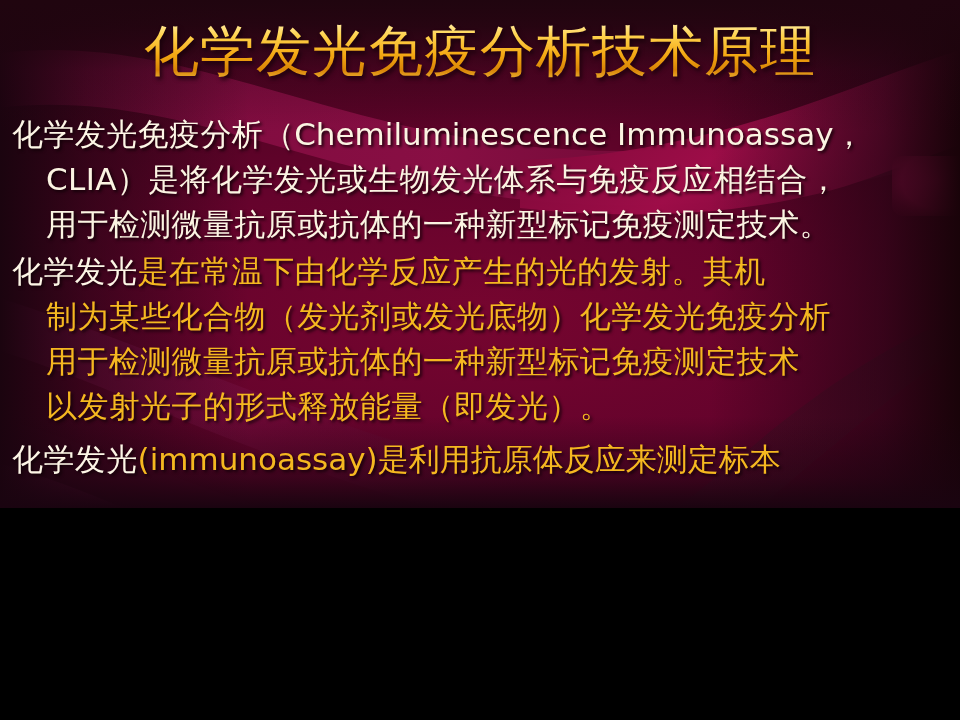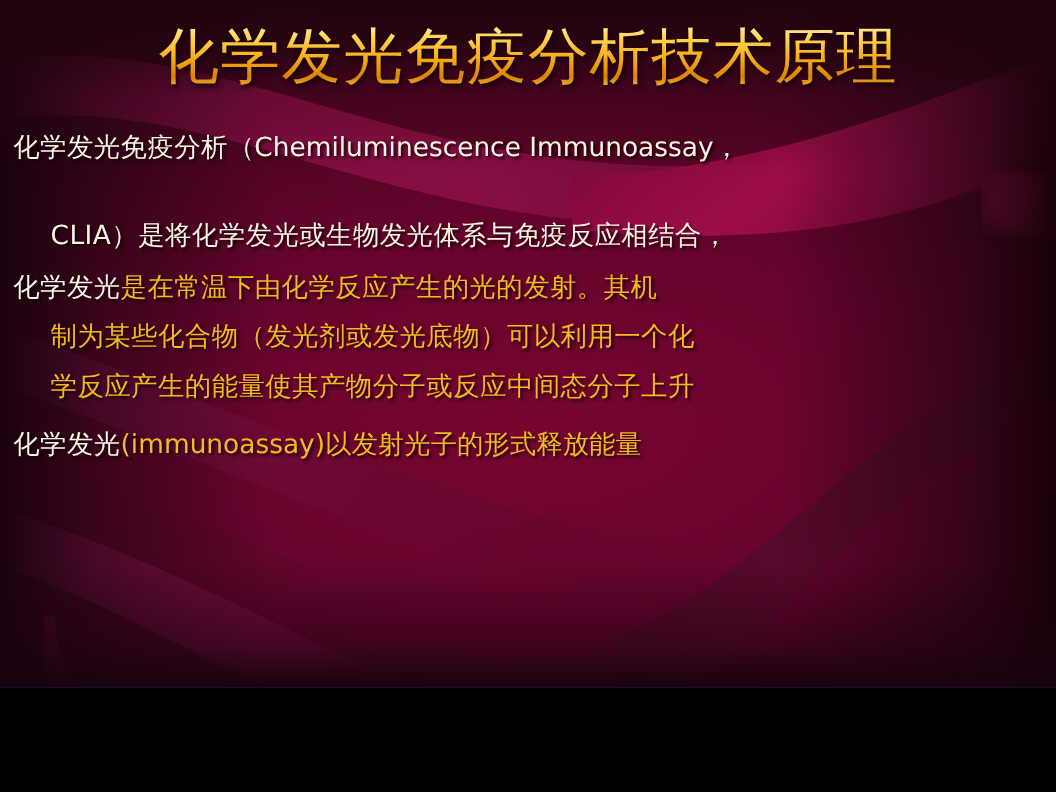--- a/index.html
+++ b/index.html
@@ -4,24 +4,24 @@
 <title>化学发光免疫分析技术原理</title>
 <style>
   html, body {
     margin: 0;
     padding: 0;
     background: #000;
   }
   #slide {
     position: relative;
     width: 960px;
-    height: 625px;
+    height: 508px;
     overflow: hidden;
     font-family: "DejaVu Sans", "Liberation Sans", sans-serif;
-    background: #1d4ed8;
+    background: #a21caf;
   }
 
   
   .bg-base {
     position: absolute;
     inset: 0;
     background:
       radial-gradient(120% 90% at 50% 62%, #76052f 0%, #65032c 32%, #4a0320 58%, #2c0714 80%, #1d0410 100%);
   }
   .bg-vign {
@@ -68,37 +68,37 @@
 
   .body {
     position: absolute;
     left: 10px;
     right: 8px;
     top: 112px;
   }
 
   .para {
     font-family: "DejaVu Sans", "Liberation Sans", sans-serif;
-    font-size: 24px;
+    font-size: 31px;
     line-height: 45px;
     letter-spacing: 0.4px;
     text-indent: 0;
     margin: 0 0 2px 0;
     text-align: justify;
     text-justify: inter-character;
     filter: drop-shadow(2px 2px 1.5px rgba(16,0,6,0.9));
   }
 
   .lead-white {
     color: #fdf6e6;
     font-weight: 400;
   }
   
   .p1 { color: #fbf4e2; padding-left: 2px; }
-  .p1 .cont { display:block; padding-left: 34px; margin-top: 35px; }
+  .p1 .cont { display:block; padding-left: 34px; }
 
   
   .p2 { color: #f5b820; padding-left: 2px; margin-top: 0; }
   .p2 .cont { display:block; padding-left: 34px; }
   .p3 { color: #f5b820; padding-left: 2px; margin-top: 8px; }
   .p3 .cont { display:block; padding-left: 34px; }
 
   .en { font-family: "DejaVu Sans", "Liberation Sans", sans-serif; letter-spacing: 0px; }
 </style>
 </head>
@@ -215,27 +215,29 @@
   <div class="bg-vign"></div>
   <div class="bg-topdark"></div>
 
   <div class="title">化学发光免疫分析技术原理</div>
 
   <div class="body">
 
     <p class="para p1">
       <span class="lead-white">化学发光免疫分析</span><span class="en">（Chemiluminescence Immunoassay，</span>
       <span class="cont">CLIA）是将化学发光或生物发光体系与免疫反应相结合，</span>
+      <span class="cont">用于检测微量抗原或抗体的一种新型标记免疫测定技术。</span>
     </p>
 
     <p class="para p2">
       <span class="lead-white">化学发光</span><span>是在常温下由化学反应产生的光的发射。其机</span>
-      <span class="cont">制为某些化合物（发光剂或发光底物）可以利用一个化</span>
-      <span class="cont">学反应产生的能量使其产物分子或反应中间态分子上升</span>
+      <span class="cont">制为某些化合物（发光剂或发光底物）化学发光免疫分析</span>
+      <span class="cont">用于检测微量抗原或抗体的一种新型标记免疫测定技术</span>
+      <span class="cont">以发射光子的形式释放能量（即发光）。</span>
     </p>
 
     <p class="para p3">
-      <span class="lead-white">化学发光</span><span class="en">(immunoassay)以发射光子的形式释放能量</span>
+      <span class="lead-white">化学发光</span><span class="en">(immunoassay)是利用抗原体反应来测定标本</span>
     </p>
 
   </div>
 
 </div>
 
 </body></html>

